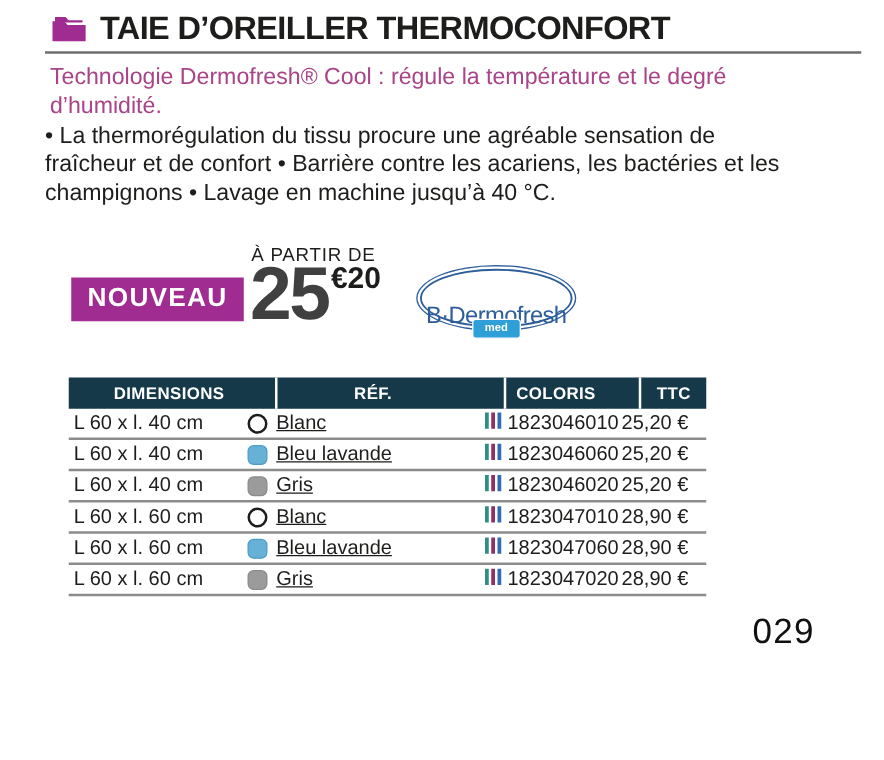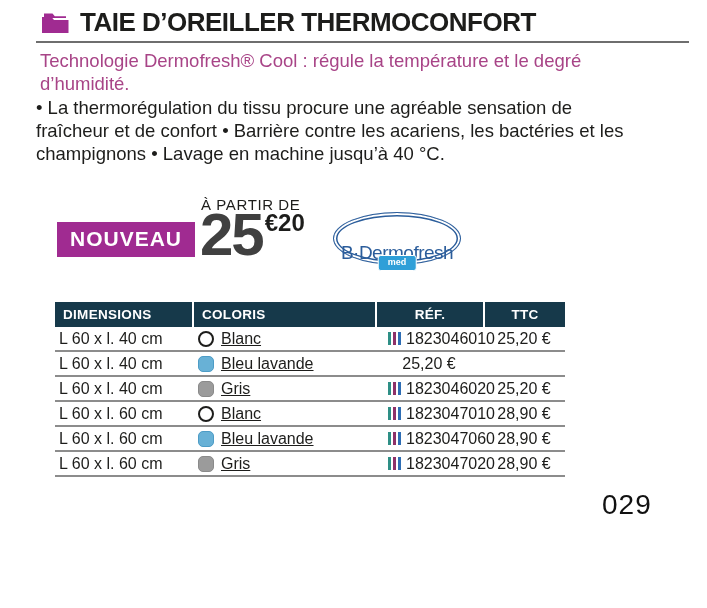--- a/index.html
+++ b/index.html
@@ -42,35 +42,35 @@
     background:#2f9fd8; color:#fff; font-size:9px; font-weight:bold;
     padding:1px 9px 2px; border-radius:3px; border:1px solid #fff; line-height:1.2;
   }
   
   .product-table { position:absolute; left:55px; top:302px; width:510px; }
   .thead {
     display:grid; grid-template-columns:137px 183px 108px 82px;
     background:#16394a; color:#fff; height:25px;
     font-size:13.5px; font-weight:bold; letter-spacing:0.3px;
   }
-  .th { display:flex; align-items:center; padding-left:8px; }
+  .th { display:flex; align-items:center; padding-left:8px;margin-left:28px; }
   .th.sep { border-left:2px solid #ffffff; }
   .th.center { justify-content:center; padding-left:0; }
   .trow {
     display:grid; grid-template-columns:137px 183px 108px 82px;
     height:23px; align-items:center; border-bottom:2px solid #8c8c8c;
     font-size:16px; color:#1d1d1b;
   }
   .td-dim { padding-left:4px; white-space:nowrap; }
   .td-col { display:flex; align-items:center; gap:7px; padding-left:6px; white-space:nowrap;text-decoration:underline; }
   .swatch { width:16px; height:16px; flex:0 0 auto; box-sizing:border-box; }
   .swatch[data-swatch="blanc"] { border-radius:50%; background:#fff; border:2px solid #1d1d1b; }
   .swatch[data-swatch="bleu"]  { border-radius:5px; background:#68b1d6; border:1px solid #4d9cc6; }
   .swatch[data-swatch="gris"]  { border-radius:5px; background:#9b9b9b; border:1px solid #8a8a8a; }
-  .td-ref { display:flex; align-items:center; gap:5px; padding-left:13px; white-space:nowrap; }
+  .td-ref { display:flex; gap:5px; padding-left:13px; white-space:nowrap; }
   .ref-bars { display:flex; gap:2px; }
   .ref-bars i { display:block; width:3px; height:13px; }
   .ref-bars i:nth-child(1){ background:#2e8f86; }
   .ref-bars i:nth-child(2){ background:#8e3169; }
   .ref-bars i:nth-child(3){ background:#2e6db4; }
   .td-ttc { text-align:center; white-space:nowrap; }
   
   .page-number { position:absolute; left:602px; top:489px; font-size:28px; letter-spacing:1px; color:#111; }
 </style>
 </head>
@@ -102,22 +102,22 @@
   <div class="brand">
     <div class="brand-oval">
       <span class="brand-name">B·Dermofresh</span>
     </div>
     <span class="brand-sub">med</span>
   </div>
 
   <div class="product-table">
     <div class="thead">
       <div class="th">DIMENSIONS</div>
+      <div class="th sep center">RÉF.</div>
       <div class="th sep">COLORIS</div>
-      <div class="th sep center">RÉF.</div>
       <div class="th sep center">TTC</div>
     </div>
 
     <div class="trow">
       <div class="td-dim">L 60 x l. 40 cm</div>
       <div class="td-col">
         <span class="swatch" data-swatch="blanc"></span>
         <span>Blanc</span>
       </div>
       <div class="td-ref">
@@ -130,20 +130,28 @@
       </div>
       <div class="td-ttc">25,20 €</div>
     </div>
 
     <div class="trow">
       <div class="td-dim">L 60 x l. 40 cm</div>
       <div class="td-col">
         <span class="swatch" data-swatch="bleu"></span>
         <span>Bleu lavande</span>
       </div>
+      <div class="td-ref">
+        <span class="ref-bars">
+            <i></i>
+            <i></i>
+            <i></i>
+          </span>
+        <span>1823046060</span>
+      </div>
       <div class="td-ttc">25,20 €</div>
     </div>
 
     <div class="trow">
       <div class="td-dim">L 60 x l. 40 cm</div>
       <div class="td-col">
         <span class="swatch" data-swatch="gris"></span>
         <span>Gris</span>
       </div>
       <div class="td-ref">

